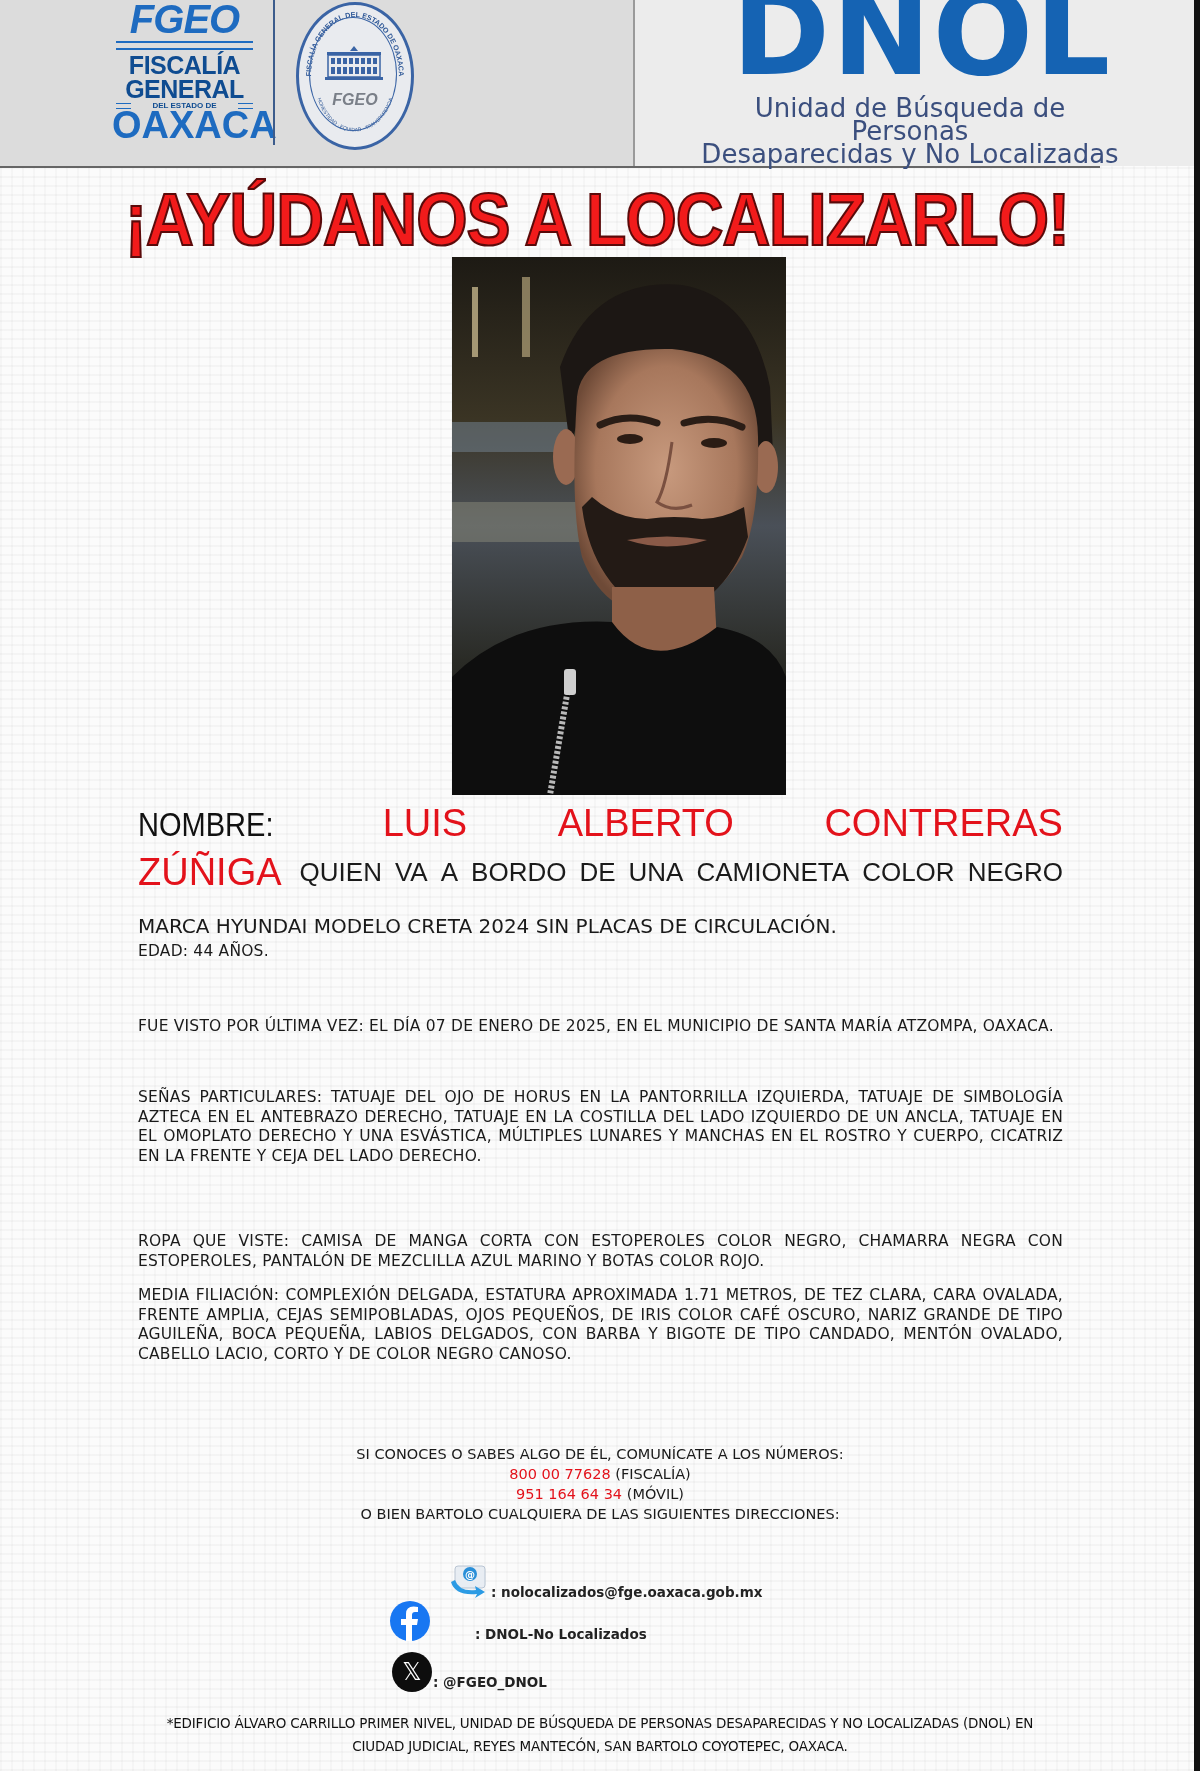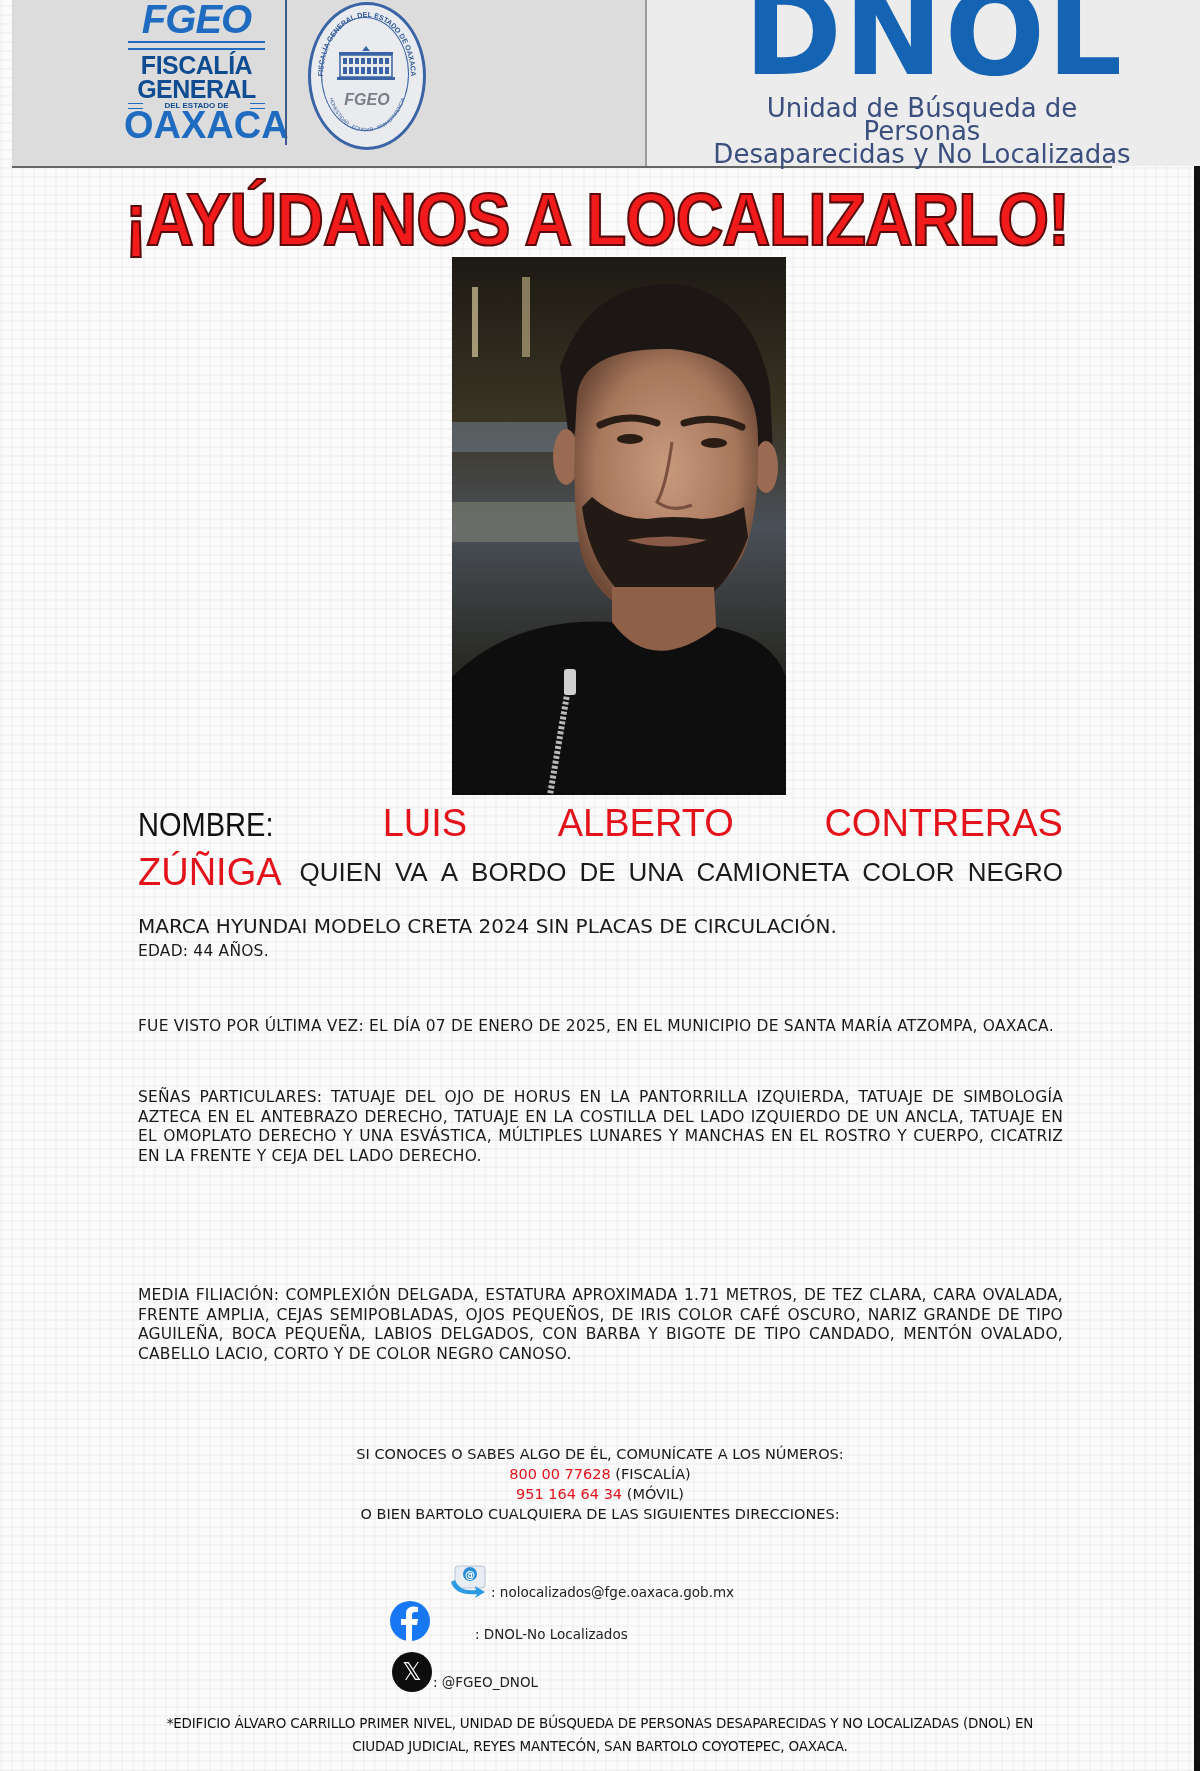--- a/index.html
+++ b/index.html
@@ -10,21 +10,21 @@
   }
   .page {
     position: absolute; left: 0; top: 0; width: 1194px; height: 1771px;
     background-color: #fbfbfb;
     background-image:
       repeating-linear-gradient(0deg, rgba(0,0,0,0.028) 0 2px, transparent 2px 9px),
       repeating-linear-gradient(90deg, rgba(0,0,0,0.022) 0 2px, transparent 2px 11px);
     border-right: 6px solid #111;
   }
   
-  .header { position: absolute; left: 12px; top: 0; width: 1100px; height: 166px; border-bottom: 2px solid #666; }
+  .header { position: absolute; left: 0; top: 0; width: 1100px; height: 166px; border-bottom: 2px solid #666; }
   .hdr-left { position: absolute; left: 0; top: 0; width: 633px; height: 166px; background: #dcdcdc; border-right: 2px solid #9a9a9a; }
   .hdr-right { position: absolute; left: 635px; top: 0; width: 559px; height: 166px; background: #ececec; }
   .fgeo-block { position: absolute; left: 112px; top: 0; width: 145px; height: 150px; color: #1565b8; text-align: center; }
   .fgeo-mark { font-family: "Liberation Sans", sans-serif; font-weight: 900; font-style: italic; font-size: 40px; line-height: 38px; letter-spacing: -1px; color: #1e6bc0; }
   .fgeo-rule { height: 5px; margin: 3px 4px; border-top: 2px solid #1e6bc0; border-bottom: 2px solid #1e6bc0; }
   .fgeo-line { font-family: "Liberation Sans", sans-serif; font-weight: 900; font-size: 25px; line-height: 24px; color: #0f4c91; letter-spacing: -0.5px; }
   .fgeo-small { font-family: "Liberation Sans", sans-serif; font-weight: 700; font-size: 8px; line-height: 10px; color: #0f4c91; display: flex; align-items: center; gap: 21px; padding: 0 4px; }
   .fgeo-small .bar { flex: 1; height: 4px; border-top: 1px solid #1e6bc0; border-bottom: 1px solid #1e6bc0; }
   .fgeo-oaxaca { font-family: "Liberation Sans", sans-serif; font-weight: 900; font-size: 38px; line-height: 28px; color: #1e6bc0; }
   .vdivider { position: absolute; left: 273px; top: 0; width: 2px; height: 145px; background: #3c5c8c; }
@@ -54,21 +54,21 @@
   .vehicle-inline { font-size: 26px; line-height: 24px; flex: 1; display: flex; justify-content: space-between; }
   .vehicle-line2 { top: 913px; font-size: 20px; line-height: 26px; letter-spacing: 0px; }
   .para { font-size: 15.5px; line-height: 19.5px; letter-spacing: 0.2px; }
   .p-edad { top: 942px; }
   .p-visto { top: 1017px; }
   .p-senas { top: 1088px; }
   .p-ropa { top: 1232px; }
   .p-media { top: 1286px; }
   .contact { position: absolute; left: 300px; width: 600px; top: 1444px; text-align: center; font-size: 14.5px; line-height: 20px; color: #1a1a1a; }
   .contact .red { color: #e3121b; }
-  .social { position: absolute; font-size: 13.5px; font-weight: 400; color: #222; }
+  .social { position: absolute; font-size: 13.5px; font-weight: 700; color: #222; }
   .icon-mail { position: absolute; left: 447px; top: 1560px; width: 42px; height: 40px; }
   .icon-fb { position: absolute; left: 390px; top: 1601px; width: 40px; height: 40px; border-radius: 50%; background: #1877f2; }
   .icon-x { position: absolute; left: 392px; top: 1652px; width: 40px; height: 40px; border-radius: 50%; background: #0d0d0d; color: #fff; text-align: center; font-family: "DejaVu Sans", sans-serif; font-size: 24px; line-height: 40px; }
   .footer { position: absolute; left: 110px; top: 1712px; width: 980px; text-align: center; font-size: 13.5px; line-height: 23px; color: #111; letter-spacing: -0.2px; }
 </style>
 </head>
 <body>
 
 <div class="page">
 
@@ -207,20 +207,21 @@
         <span>COLOR</span>
         <span>NEGRO</span>
       </span>
     </div>
   </div>
   <div class="txt vehicle-line2">MARCA HYUNDAI MODELO CRETA 2024 SIN PLACAS DE CIRCULACIÓN.</div>
 
   <div class="txt para p-edad">EDAD: 44 AÑOS.</div>
   <div class="txt para p-visto">FUE VISTO POR ÚLTIMA VEZ: EL DÍA 07 DE ENERO DE 2025, EN EL MUNICIPIO DE SANTA MARÍA ATZOMPA, OAXACA.</div>
   <div class="txt para p-senas">SEÑAS PARTICULARES: TATUAJE DEL OJO DE HORUS EN LA PANTORRILLA IZQUIERDA, TATUAJE DE SIMBOLOGÍA AZTECA EN EL ANTEBRAZO DERECHO, TATUAJE EN LA COSTILLA DEL LADO IZQUIERDO DE UN ANCLA, TATUAJE EN EL OMOPLATO DERECHO Y UNA ESVÁSTICA, MÚLTIPLES LUNARES Y MANCHAS EN EL ROSTRO Y CUERPO, CICATRIZ EN LA FRENTE Y CEJA DEL LADO DERECHO.</div>
+  <div class="txt para p-ropa">ROPA QUE VISTE: CAMISA DE MANGA CORTA CON ESTOPEROLES COLOR NEGRO, CHAMARRA NEGRA CON ESTOPEROLES, PANTALÓN DE MEZCLILLA AZUL MARINO Y BOTAS COLOR ROJO.</div>
   <div class="txt para p-media">MEDIA FILIACIÓN:  COMPLEXIÓN DELGADA, ESTATURA APROXIMADA 1.71 METROS, DE TEZ CLARA, CARA OVALADA, FRENTE AMPLIA, CEJAS SEMIPOBLADAS, OJOS PEQUEÑOS, DE IRIS COLOR CAFÉ OSCURO, NARIZ GRANDE DE TIPO AGUILEÑA, BOCA PEQUEÑA, LABIOS DELGADOS, CON BARBA Y BIGOTE DE TIPO CANDADO, MENTÓN OVALADO, CABELLO LACIO, CORTO Y DE COLOR NEGRO CANOSO.</div>
 
   <div class="contact">
     <div>SI CONOCES O SABES ALGO DE ÉL, COMUNÍCATE A LOS NÚMEROS:</div>
     <div>
       <span class="red">800 00 77628</span>
       <span>(FISCALÍA)</span>
     </div>
     <div>
       <span class="red">951 164 64 34</span>

